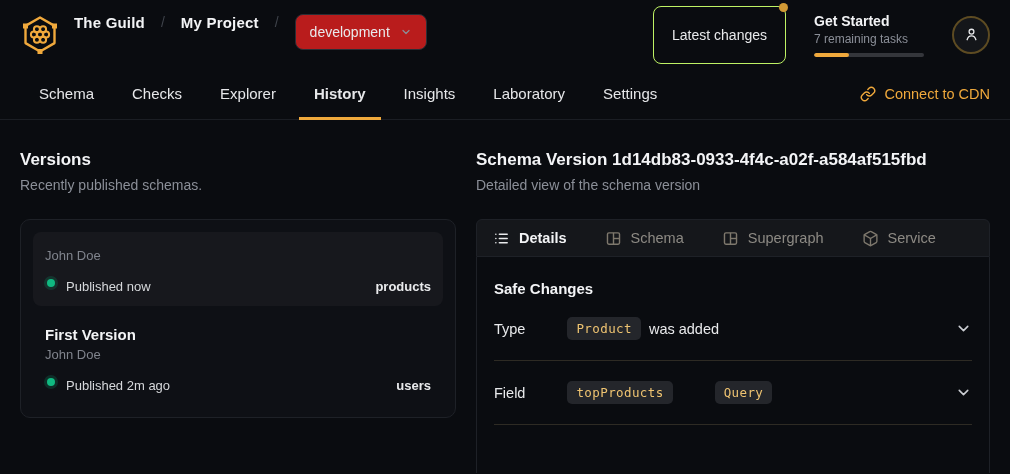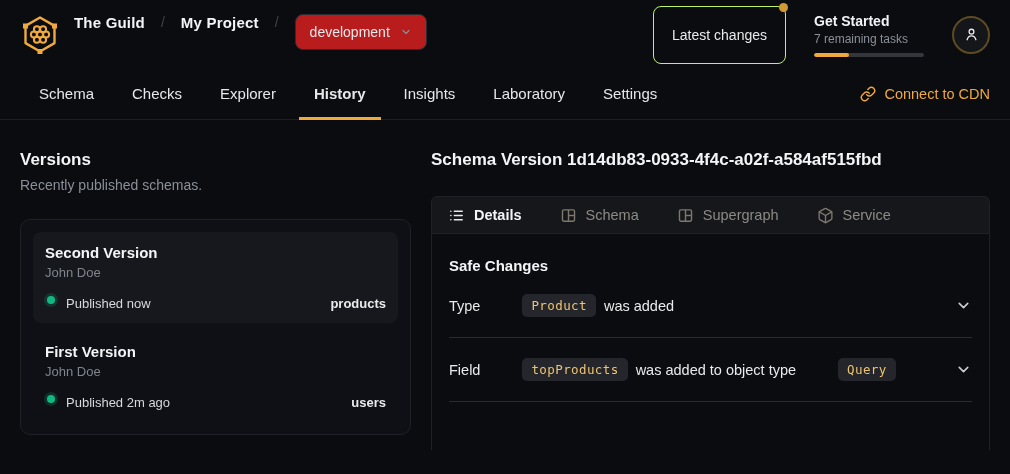--- a/index.html
+++ b/index.html
@@ -67,21 +67,21 @@
     border-bottom:3px solid transparent; margin-bottom:-1px;
   }
   .nav-tab.active { border-bottom-color:#f0a93c; font-weight:600; }
   .cdn-link {
     display:flex; align-items:center; gap:8px;
     color:#f0a93c; font-size:14.5px; cursor:pointer;
   }
 
   
   .content { display:flex; padding:0 20px; gap:20px; }
-  .col-left { width:391px; flex:0 0 auto; }
+  .col-left { width:436px; flex:0 0 auto; }
   .col-right { flex:1; min-width:0; }
 
   .sec-title { margin-top:30px; font-size:17px; font-weight:700; color:#f3f4f6; }
   .sec-sub { margin-top:7px; font-size:14px; color:#8b8f98; }
 
   
   .versions-card {
     margin-top:26px;
     background:#0e1015; border:1px solid #1e2127; border-radius:10px;
     padding:12px;
@@ -225,21 +225,20 @@
 </div>
 
 <div class="content">
 
   <div class="col-left">
     <div class="sec-title">Versions</div>
     <div class="sec-sub">Recently published schemas.</div>
 
     <div class="versions-card">
       <div class="version-item selected">
-        <div class="v-name">Second Version</div>
         <div class="v-author">John Doe</div>
         <div class="v-status-row">
           <span class="v-dot"></span>
           <span class="v-status">Published now</span>
           <span class="v-service">products</span>
         </div>
       </div>
 
       <div class="version-item">
         <div class="v-name">First Version</div>
@@ -248,20 +247,21 @@
           <span class="v-dot"></span>
           <span class="v-status">Published 2m ago</span>
           <span class="v-service">users</span>
         </div>
       </div>
     </div>
   </div>
 
   <div class="col-right">
     <div class="sec-title">Schema Version 1d14db83-0933-4f4c-a02f-a584af515fbd</div>
+    <div class="sec-sub">Detailed view of the schema version</div>
 
     <div class="detail-panel">
       <div class="detail-tabs">
         <div class="d-tab active">
           <span class="d-ic">
             <svg width="17" height="17" viewBox="0 0 24 24" fill="none" stroke="currentColor" stroke-width="2.2" stroke-linecap="round">
               <line x1="9" y1="6" x2="20" y2="6"></line>
                 <line x1="9" y1="12" x2="20" y2="12"></line>
                 <line x1="9" y1="18" x2="20" y2="18"></line>
               <line x1="4" y1="6" x2="4.01" y2="6"></line>
@@ -313,21 +313,20 @@
           <span class="row-chev">
             <svg width="17" height="17" viewBox="0 0 24 24" fill="none" stroke="currentColor" stroke-width="2.2" stroke-linecap="round" stroke-linejoin="round">
                 <polyline points="6 9 12 15 18 9"></polyline>
               </svg>
           </span>
         </div>
 
         <div class="change-row">
           <span>Field</span>
           <span class="code-badge">topProducts</span>
-          <span>was added to object type</span>
           <span class="code-badge">Query</span>
           <span class="row-chev">
             <svg width="17" height="17" viewBox="0 0 24 24" fill="none" stroke="currentColor" stroke-width="2.2" stroke-linecap="round" stroke-linejoin="round">
                 <polyline points="6 9 12 15 18 9"></polyline>
               </svg>
           </span>
         </div>
       </div>
     </div>
   </div>

